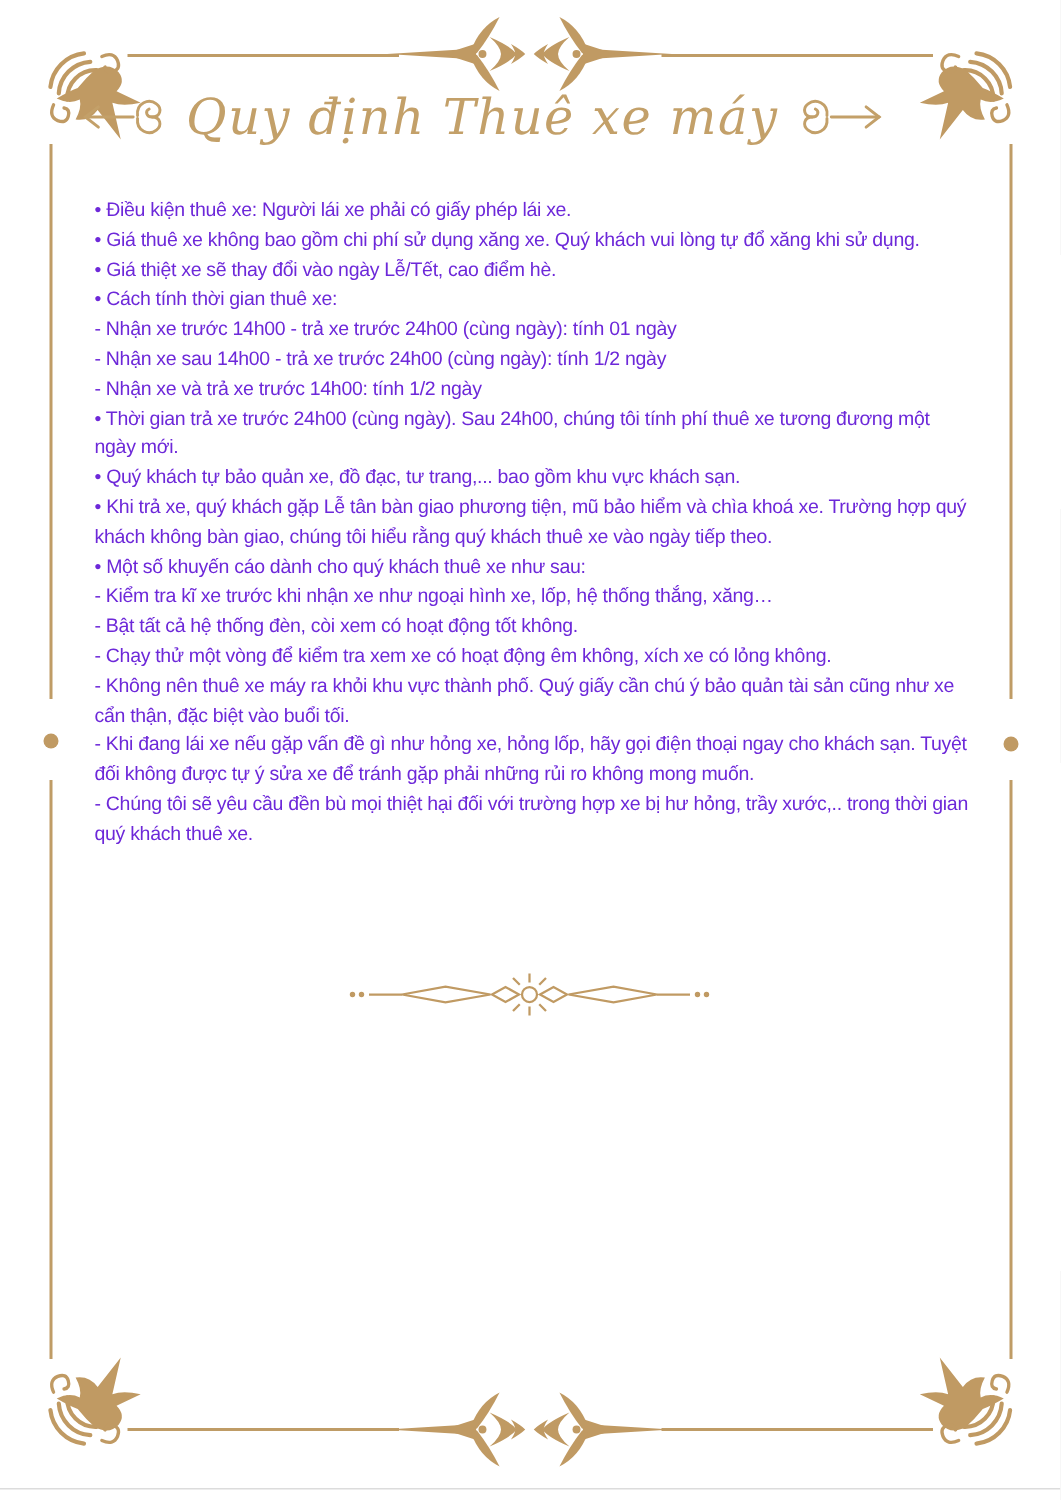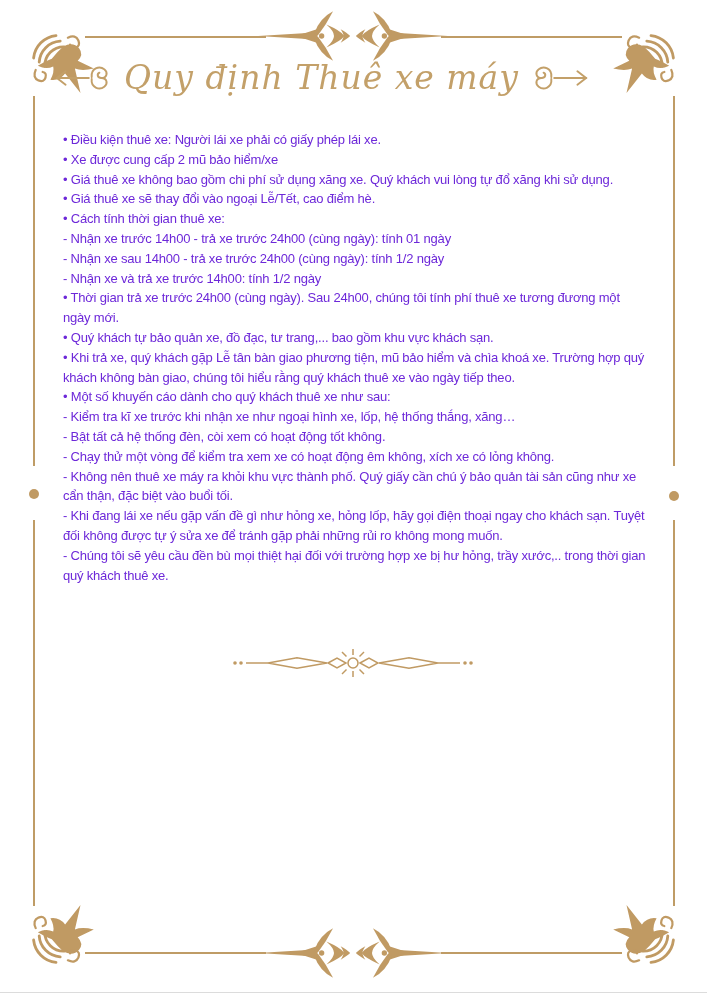--- a/index.html
+++ b/index.html
@@ -157,23 +157,22 @@
     <h1 class="doc-title">Quy định Thuê xe máy</h1>
     <span class="title-side right">
       <svg viewBox="0 0 60 32">
           <use href="#title-scroll"></use>
         </svg>
     </span>
   </div>
 
   <div class="content">
     <p>• Điều kiện thuê xe: Người lái xe phải có giấy phép lái xe.</p>
-    <p>• Xe được cung cấp 2 mũ bảo hiểm/xe</p>
     <p>• Giá thuê xe không bao gồm chi phí sử dụng xăng xe. Quý khách vui lòng tự đổ xăng khi sử dụng.</p>
-    <p>• Giá thuê xe sẽ thay đổi vào ngoại Lễ/Tết, cao điểm hè.</p>
+    <p>• Giá thiệt xe sẽ thay đổi vào ngày Lễ/Tết, cao điểm hè.</p>
     <p>• Cách tính thời gian thuê xe:</p>
     <p>- Nhận xe trước 14h00 - trả xe trước 24h00 (cùng ngày): tính 01 ngày</p>
     <p>- Nhận xe sau 14h00 - trả xe trước 24h00 (cùng ngày): tính 1/2 ngày</p>
     <p>- Nhận xe và trả xe trước 14h00: tính 1/2 ngày</p>
     <p>• Thời gian trả xe trước 24h00 (cùng ngày). Sau 24h00, chúng tôi tính phí thuê xe tương đương một ngày mới.</p>
     <p>• Quý khách tự bảo quản xe, đồ đạc, tư trang,... bao gồm khu vực khách sạn.</p>
     <p>• Khi trả xe, quý khách gặp Lễ tân bàn giao phương tiện, mũ bảo hiểm và chìa khoá xe. Trường hợp quý khách không bàn giao, chúng tôi hiểu rằng quý khách thuê xe vào ngày tiếp theo.</p>
     <p>• Một số khuyến cáo dành cho quý khách thuê xe như sau:</p>
     <p>- Kiểm tra kĩ xe trước khi nhận xe như ngoại hình xe, lốp, hệ thống thắng, xăng…</p>
     <p>- Bật tất cả hệ thống đèn, còi xem có hoạt động tốt không.</p>

